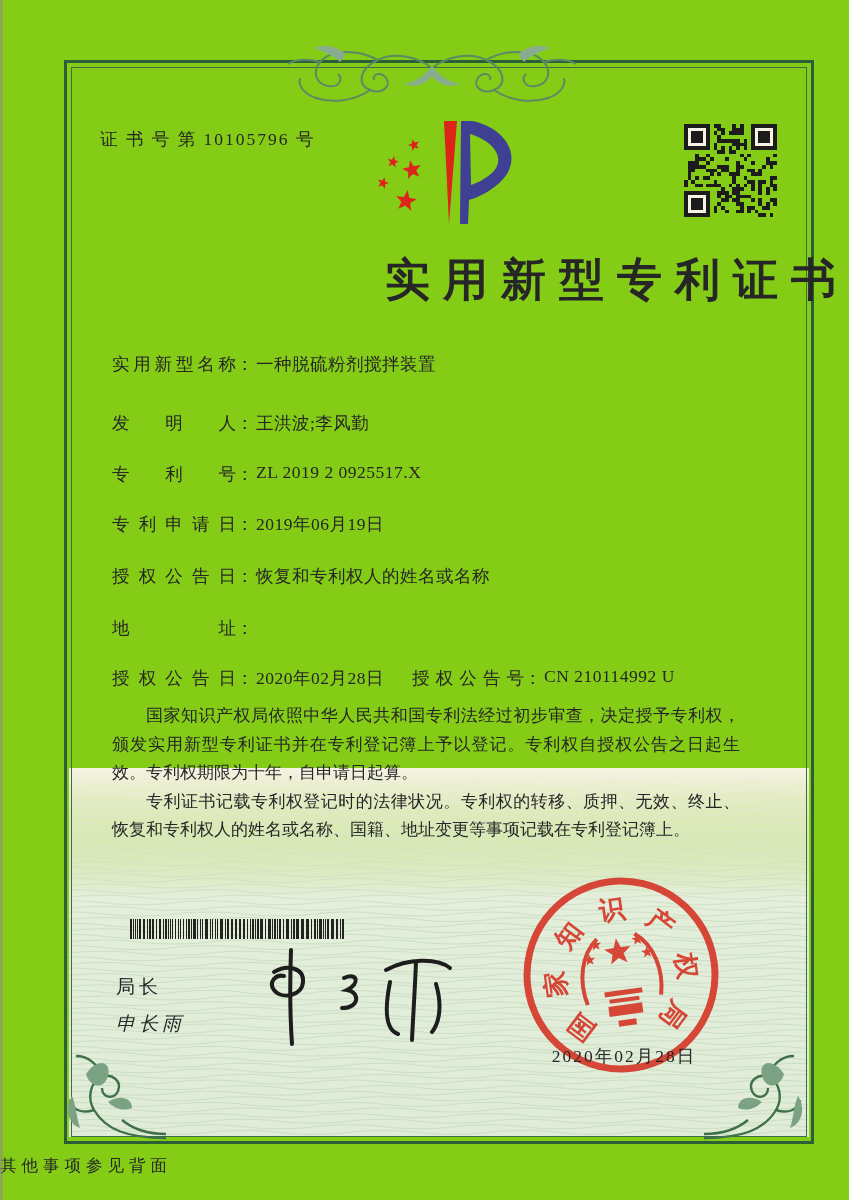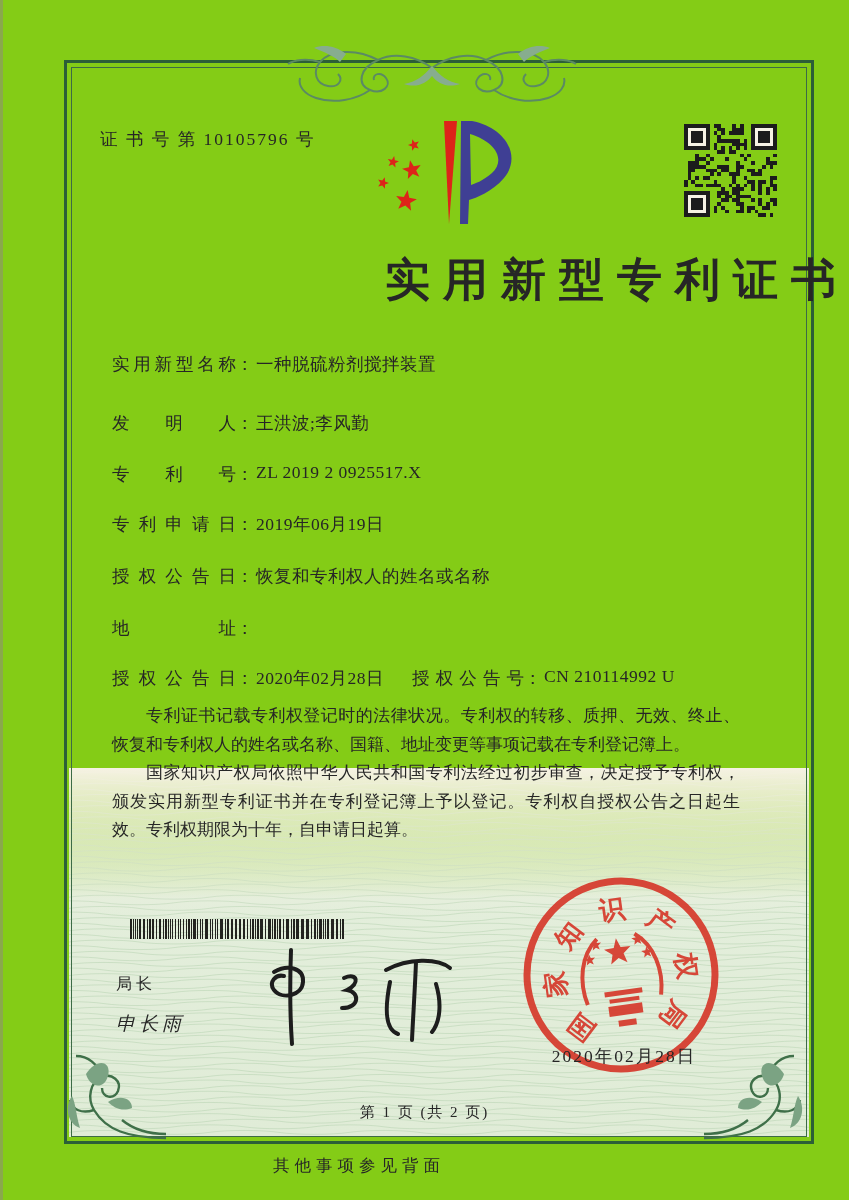--- a/index.html
+++ b/index.html
@@ -23,29 +23,29 @@
          letter-spacing:13px;text-indent:13px;z-index:10;}
   .field-row{position:absolute;left:112px;display:flex;font-size:17.5px;z-index:10;white-space:nowrap;}
   .flabel{width:124px;text-align:justify;text-align-last:justify;}
   .fcolon{width:20px;}
   .fvalue{letter-spacing:.5px;}
   .flabel2{width:112px;text-align:justify;text-align-last:justify;margin-left:28px;font-family:Liberation Mono, monospace;}
   .paras{position:absolute;left:112px;top:702px;width:628px;font-size:17px;line-height:28.6px;
          text-align:justify;z-index:10;}
   .paras p{margin:0;text-indent:2em;}
   .barcode{position:absolute;left:130px;top:919px;z-index:10;}
-  .signer-title{position:absolute;left:116px;top:974px;font-size:16px;letter-spacing:4px;z-index:10;}
+  .signer-title{position:absolute;left:116px;top:974px;font-size:19px;letter-spacing:4px;z-index:10;}
   .signer-name{position:absolute;left:116px;top:1011px;font-size:19px;letter-spacing:4px;z-index:10;font-style:italic;}
   .signature{position:absolute;left:248px;top:938px;z-index:11;}
   .seal{position:absolute;left:518px;top:872px;width:206px;height:206px;transform:rotate(-8deg);z-index:12;opacity:.92;}
   .seal-date{position:absolute;left:526px;top:1044px;width:196px;text-align:center;font-size:17.5px;
              letter-spacing:2px;z-index:13;}
   .pagenum{position:absolute;left:0;top:1103px;width:849px;text-align:center;font-size:15px;
            letter-spacing:2px;z-index:10;}
-  .backnote{position:absolute;left:0;top:1155px;width:718px;text-align:center;font-size:16.5px;
+  .backnote{position:absolute;left:0;top:1155px;width:718px;text-align:left;font-size:16.5px;
             letter-spacing:5px;z-index:10;}
   .orn-top{position:absolute;left:286px;top:28px;z-index:6;}
   .orn-bl{position:absolute;left:62px;top:1050px;z-index:6;}
   .orn-br{position:absolute;left:702px;top:1050px;z-index:6;transform:scaleX(-1);}
 </style>
 </head>
 <body>
 
 <div class="page">
 
@@ -405,22 +405,22 @@
   <div class="field-row" style="top:666px">
     <span class="flabel">授权公告日</span>
       <span class="fcolon">：</span>
       <span class="fvalue">2020年02月28日</span>
     <span class="flabel2">授权公告号</span>
       <span class="fcolon">：</span>
       <span class="fvalue">CN 210114992 U</span>
   </div>
 
   <div class="paras">
+    <p>国家知识产权局依照中华人民共和国专利法经过初步审查，决定授予专利权，颁发实用新型专利证书并在专利登记簿上予以登记。专利权自授权公告之日起生效。专利权期限为十年，自申请日起算。</p>
     <p>专利证书记载专利权登记时的法律状况。专利权的转移、质押、无效、终止、恢复和专利权人的姓名或名称、国籍、地址变更等事项记载在专利登记簿上。</p>
-    <p>国家知识产权局依照中华人民共和国专利法经过初步审查，决定授予专利权，颁发实用新型专利证书并在专利登记簿上予以登记。专利权自授权公告之日起生效。专利权期限为十年，自申请日起算。</p>
   </div>
 
   <svg class="barcode" id="barcode" width="216" height="20">
       <rect x="0" y="0" width="2" height="20" fill="#23231f"></rect>
       <rect x="3" y="0" width="1" height="20" fill="#23231f"></rect>
       <rect x="5" y="0" width="1" height="20" fill="#23231f"></rect>
       <rect x="7" y="0" width="1" height="20" fill="#23231f"></rect>
       <rect x="9" y="0" width="2" height="20" fill="#23231f"></rect>
       <rect x="13" y="0" width="2" height="20" fill="#23231f"></rect>
       <rect x="17" y="0" width="1" height="20" fill="#23231f"></rect>
@@ -523,16 +523,15 @@
       <rect x="94" y="148" width="18" height="6"></rect>
     <path d="M103.00,66.00L106.46,75.24L116.31,75.67L108.59,81.82L111.23,91.33L103.00,85.88L94.77,91.33L97.41,81.82L89.69,75.67L99.54,75.24Z" fill="#d6392b"></path>
         <path d="M82.00,64.00L83.48,67.96L87.71,68.15L84.40,70.78L85.53,74.85L82.00,72.52L78.47,74.85L79.60,70.78L76.29,68.15L80.52,67.96Z" fill="#d6392b"></path>
         <path d="M74.00,78.00L75.48,81.96L79.71,82.15L76.40,84.78L77.53,88.85L74.00,86.52L70.47,88.85L71.60,84.78L68.29,82.15L72.52,81.96Z" fill="#d6392b"></path>
         <path d="M124.00,64.00L125.48,67.96L129.71,68.15L126.40,70.78L127.53,74.85L124.00,72.52L120.47,74.85L121.60,70.78L118.29,68.15L122.52,67.96Z" fill="#d6392b"></path>
         <path d="M132.00,78.00L133.48,81.96L137.71,82.15L134.40,84.78L135.53,88.85L132.00,86.52L128.47,88.85L129.60,84.78L126.29,82.15L130.52,81.96Z" fill="#d6392b"></path>
       </g>
   </svg>
   <div class="seal-date">2020年02月28日</div>
 
-  <div class="pagenum">第 1 页 (共 2 页)</div>
   <div class="backnote">其他事项参见背面</div>
 
 </div>
 
 </body></html>

